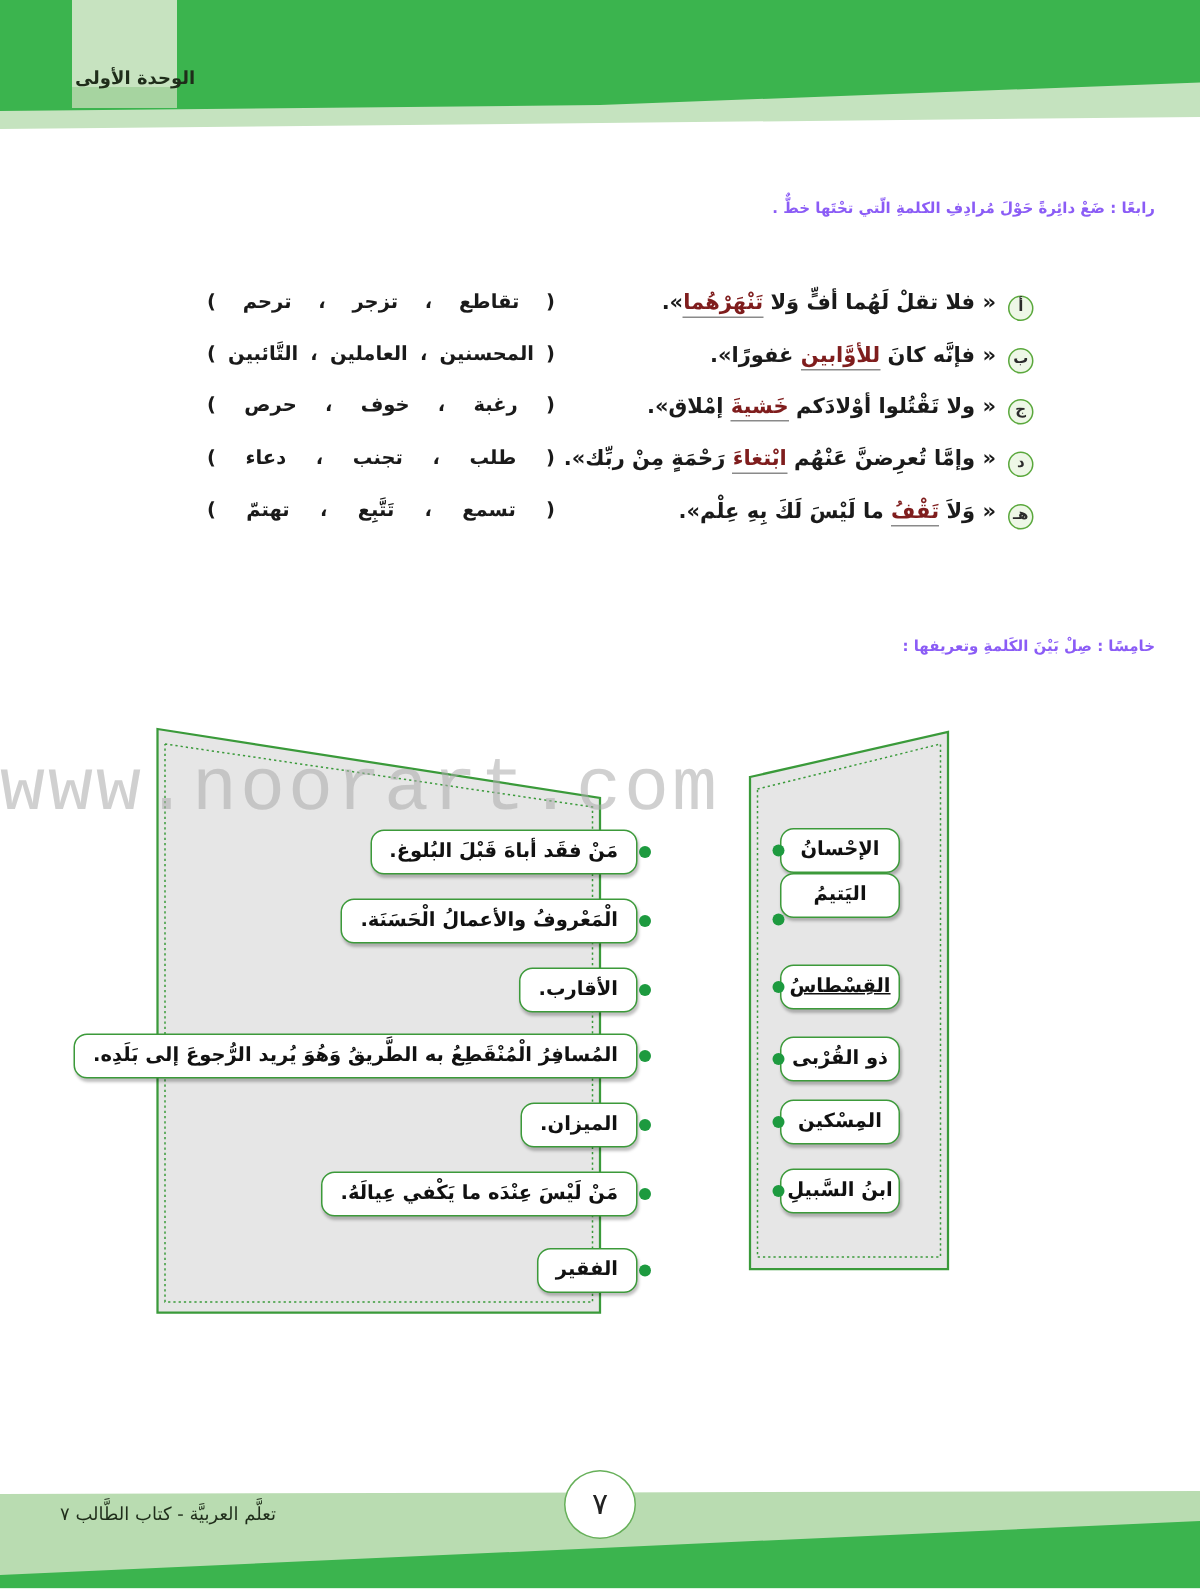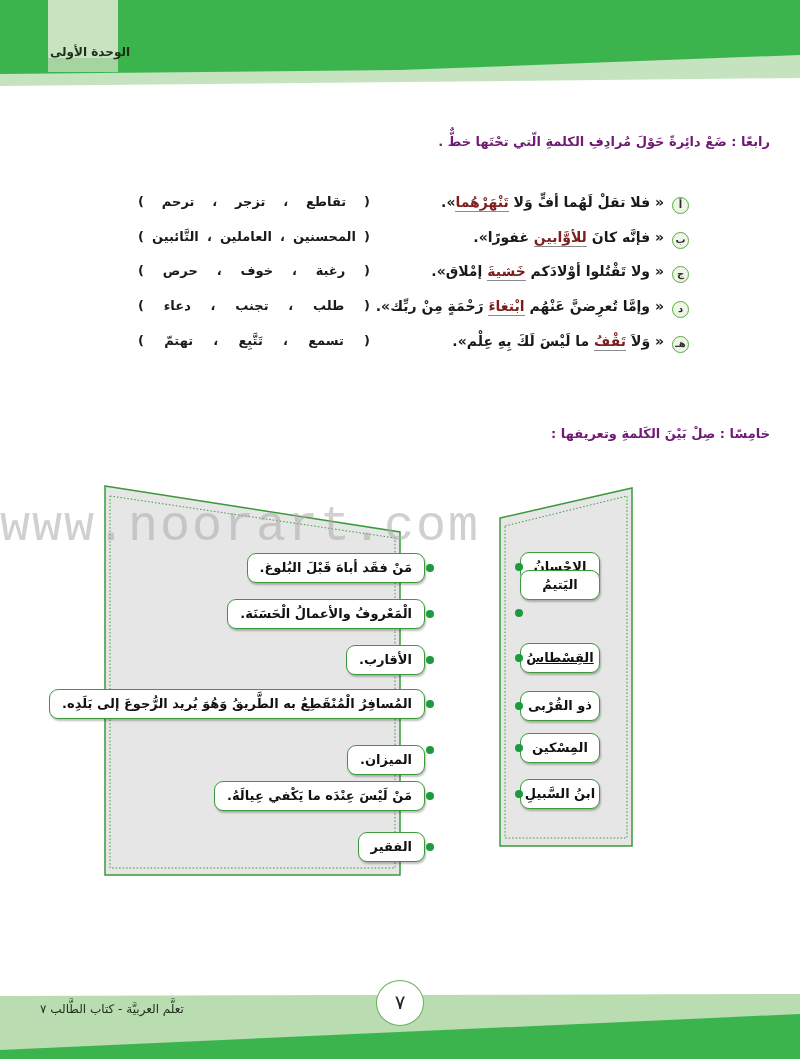--- a/index.html
+++ b/index.html
@@ -11,21 +11,21 @@
     .header svg { position: absolute; left: 0; top: 0; }
     .unit-tab-label {
       position: absolute; left: 48px; top: 45px; width: 84px; text-align: center;
       font-family: "DejaVu Sans", sans-serif; font-weight: bold; font-size: 12px; color: #1f2d1a;
       direction: rtl;
     }
 
     
     .section-title {
       position: absolute; right: 30px; direction: rtl;
-      color: #701a75; font-weight: bold; font-size: 13px;
+      color: #8b5cf6; font-weight: bold; font-size: 10px;
       font-family: "DejaVu Sans", sans-serif;
     }
     #sec4-title { top: 134px; }
     #sec5-title { top: 426px; }
 
     
     .ex-row { position: absolute; left: 0; width: 800px; height: 30px; }
     .marker {
       position: absolute; left: 672px; top: 5px; width: 17px; height: 17px; border-radius: 50%;
       border: 1.6px solid #5aa83c; background: #eef7e7; color: #2b2b2b;
@@ -178,33 +178,33 @@
 
 <div class="box" style="right:375px; top:599px;">الْمَعْروفُ والأعمالُ الْحَسَنَة.</div>
 <div class="dot" style="left:426px; top:610px;"></div>
 
 <div class="box" style="right:375px; top:645px;">الأقارب.</div>
 <div class="dot" style="left:426px; top:656px;"></div>
 
 <div class="box" style="right:375px; top:689px;">المُسافِرُ الْمُنْقَطِعُ به الطَّريقُ وَهُوَ يُريد الرُّجوعَ إلى بَلَدِه.</div>
 <div class="dot" style="left:426px; top:700px;"></div>
 
-<div class="box" style="right:375px; top:735px;margin-top:10px;">الميزان.</div>
+<div class="box" style="right:375px; top:735px;">الميزان.</div>
 <div class="dot" style="left:426px; top:746px;"></div>
 
 <div class="box" style="right:375px; top:781px;">مَنْ لَيْسَ عِنْدَه ما يَكْفي عِيالَهُ.</div>
 <div class="dot" style="left:426px; top:792px;"></div>
 
 <div class="box" style="right:375px; top:832px;">الفقير</div>
 <div class="dot" style="left:426px; top:843px;"></div>
 
 <div class="box" style="left:520px; top:552px; width:80px; text-align:center; padding:0;">الإحْسانُ</div>
 <div class="dot" style="left:515px; top:563px;"></div>
 
-<div class="box" style="left:520px; top:570px; width:80px; text-align:center; padding:0;">اليَتيمُ</div>
+<div class="box" style="left:520px; top:582px; width:80px; text-align:center; padding:0;">اليَتيمُ</div>
 <div class="dot" style="left:515px; top:609px;"></div>
 
 <div class="box" style="left:520px; top:643px; width:80px; text-align:center; padding:0;text-decoration:underline;">القِسْطاسُ</div>
 <div class="dot" style="left:515px; top:654px;"></div>
 
 <div class="box" style="left:520px; top:691px; width:80px; text-align:center; padding:0;">ذو القُرْبى</div>
 <div class="dot" style="left:515px; top:702px;"></div>
 
 <div class="box" style="left:520px; top:733px; width:80px; text-align:center; padding:0;">المِسْكين</div>
 <div class="dot" style="left:515px; top:744px;"></div>

